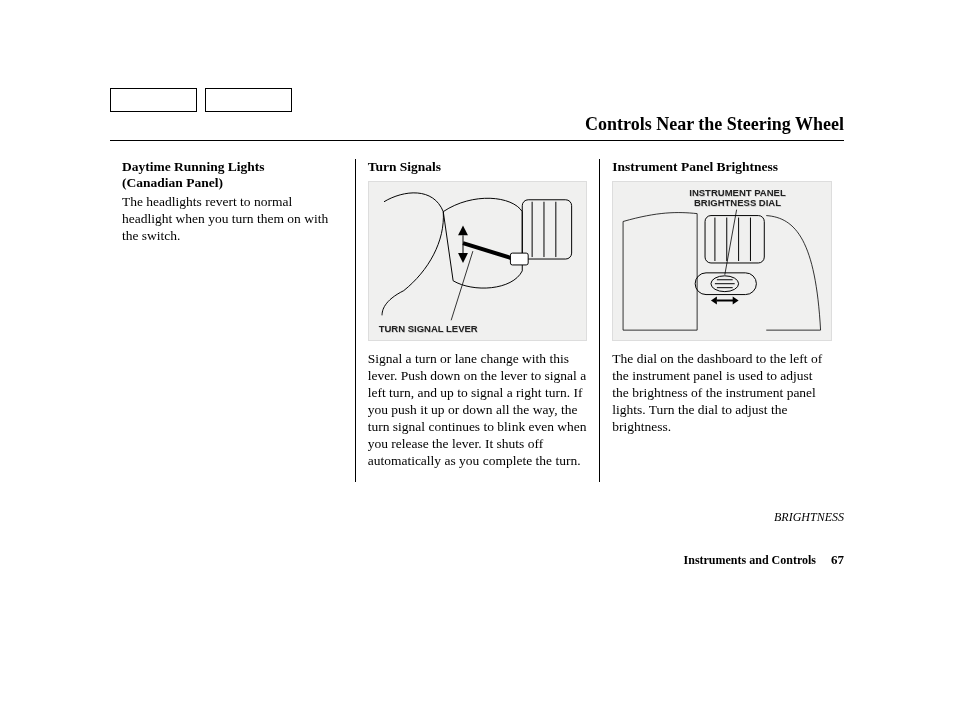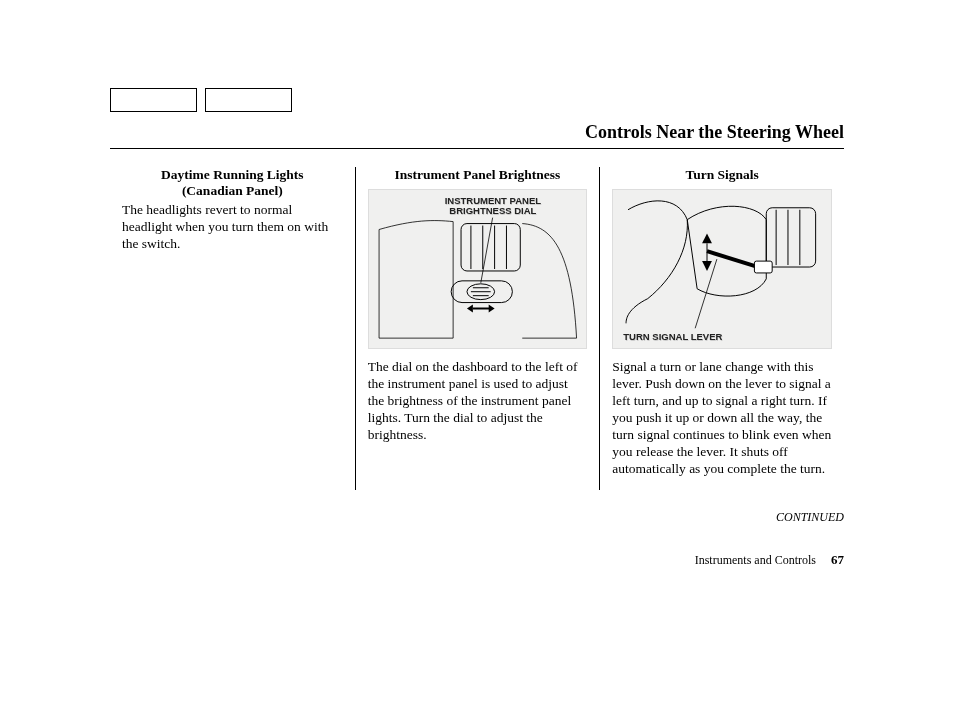--- a/index.html
+++ b/index.html
@@ -28,21 +28,21 @@
     display: flex;
     gap: 8px;
   }
   .top-box {
     width: 85px;
     height: 22px;
     border: 1px solid #000;
     background: #fff;
   }
   .page-title-row {
-    margin-top: 36px;
+    margin-top: 28px;
     border-bottom: 1px solid #000;
     padding-bottom: 4px;
     text-align: right;
     font-weight: bold;
     font-size: 18px;
   }
   .columns {
     display: flex;
     margin-top: 18px;
     gap: 0;
@@ -52,21 +52,20 @@
     box-sizing: border-box;
     padding: 0 12px;
   }
   .col + .col {
     border-left: 1px solid #000;
   }
   .section-heading {
     font-weight: bold;
     font-size: 13.5px;
     margin: 0 0 2px 0;
-    text-align: center;
   }
   p {
     margin: 0 0 12px 0;
   }
   .figure {
     width: 100%;
     height: 160px;
     background: #f0f0ef;
     margin: 6px 0 10px 0;
     position: relative;
@@ -90,21 +89,21 @@
     font-style: italic;
     font-size: 12px;
   }
   .footer {
     position: absolute;
     right: 110px;
     top: 552px;
     font-size: 12px;
   }
   .footer-section {
-    font-weight: normal;
+    font-weight: bold;
   }
   .footer-page {
     font-weight: bold;
     margin-left: 12px;
     font-size: 13px;
   }
   svg { display: block; }
 </style>
 </head>
 <body>
@@ -119,20 +118,54 @@
   <div class="page-title-row">Controls Near the Steering Wheel</div>
 
   <div class="columns">
 
     <div class="col">
       <div class="section-heading">
         <span>Daytime Running Lights</span><br>
         <span>(Canadian Panel)</span>
       </div>
       <p>The headlights revert to normal headlight when you turn them on with the switch.</p>
+    </div>
+
+    <div class="col">
+      <div class="section-heading">Turn Signals</div>
+      <div class="figure">
+        <div class="fig-label" style="left:10px; bottom:6px;">TURN SIGNAL LEVER</div>
+        <svg width="100%" height="100%" viewBox="0 0 210 160">
+          <g fill="none" stroke="#000" stroke-width="1">
+
+            <path d="M5 5 L 205 5 L 205 135 L 5 135 Z" stroke-width="0"></path>
+            <path d="M10 20 C 30 8, 60 5, 70 30 C 72 60, 55 90, 30 110"></path>
+            <path d="M30 110 C 10 120, 8 130, 8 135"></path>
+
+            <rect x="150" y="18" width="50" height="60" rx="6"></rect>
+            <line x1="160" y1="20" x2="160" y2="76"></line>
+            <line x1="172" y1="20" x2="172" y2="76"></line>
+            <line x1="184" y1="20" x2="184" y2="76"></line>
+
+            <path d="M70 30 C 100 10, 140 14, 150 30 L 150 90 C 140 110, 100 112, 80 100 Z"></path>
+
+            <line x1="90" y1="62" x2="142" y2="78" stroke-width="4"></line>
+            <rect x="138" y="72" width="18" height="12" rx="2" fill="#fff"></rect>
+          </g>
+
+          <g fill="#000">
+            <polygon points="90,44 95,54 85,54"></polygon>
+            <polygon points="90,82 95,72 85,72"></polygon>
+            <line x1="90" y1="54" x2="90" y2="72" stroke="#000" stroke-width="1"></line>
+          </g>
+
+          <line x1="78" y1="140" x2="100" y2="70" stroke="#000" stroke-width="0.8"></line>
+        </svg>
+      </div>
+      <p>Signal a turn or lane change with this lever. Push down on the lever to signal a left turn, and up to signal a right turn. If you push it up or down all the way, the turn signal continues to blink even when you release the lever. It shuts off automatically as you complete the turn.</p>
     </div>
 
     <div class="col">
       <div class="section-heading">Instrument Panel Brightness</div>
       <div class="figure">
         <div class="fig-label" style="left:76px; top:6px;">
           <span>INSTRUMENT PANEL</span><br>
           <span>BRIGHTNESS DIAL</span>
         </div>
         <svg width="100%" height="100%" viewBox="0 0 210 160">
@@ -162,56 +195,22 @@
             <rect x="100" y="119" width="18" height="2"></rect>
             <polygon points="122,120 116,116 116,124"></polygon>
           </g>
 
           <line x1="120" y1="28" x2="108" y2="94" stroke="#000" stroke-width="0.8"></line>
         </svg>
       </div>
       <p>The dial on the dashboard to the left of the instrument panel is used to adjust the brightness of the instrument panel lights. Turn the dial to adjust the brightness.</p>
     </div>
 
-    <div class="col">
-      <div class="section-heading">Turn Signals</div>
-      <div class="figure">
-        <div class="fig-label" style="left:10px; bottom:6px;">TURN SIGNAL LEVER</div>
-        <svg width="100%" height="100%" viewBox="0 0 210 160">
-          <g fill="none" stroke="#000" stroke-width="1">
-
-            <path d="M5 5 L 205 5 L 205 135 L 5 135 Z" stroke-width="0"></path>
-            <path d="M10 20 C 30 8, 60 5, 70 30 C 72 60, 55 90, 30 110"></path>
-            <path d="M30 110 C 10 120, 8 130, 8 135"></path>
-
-            <rect x="150" y="18" width="50" height="60" rx="6"></rect>
-            <line x1="160" y1="20" x2="160" y2="76"></line>
-            <line x1="172" y1="20" x2="172" y2="76"></line>
-            <line x1="184" y1="20" x2="184" y2="76"></line>
-
-            <path d="M70 30 C 100 10, 140 14, 150 30 L 150 90 C 140 110, 100 112, 80 100 Z"></path>
-
-            <line x1="90" y1="62" x2="142" y2="78" stroke-width="4"></line>
-            <rect x="138" y="72" width="18" height="12" rx="2" fill="#fff"></rect>
-          </g>
-
-          <g fill="#000">
-            <polygon points="90,44 95,54 85,54"></polygon>
-            <polygon points="90,82 95,72 85,72"></polygon>
-            <line x1="90" y1="54" x2="90" y2="72" stroke="#000" stroke-width="1"></line>
-          </g>
-
-          <line x1="78" y1="140" x2="100" y2="70" stroke="#000" stroke-width="0.8"></line>
-        </svg>
-      </div>
-      <p>Signal a turn or lane change with this lever. Push down on the lever to signal a left turn, and up to signal a right turn. If you push it up or down all the way, the turn signal continues to blink even when you release the lever. It shuts off automatically as you complete the turn.</p>
-    </div>
-
   </div>
 
-  <div class="continued">CONTINUED</div>
+  <div class="continued">BRIGHTNESS</div>
 
   <div class="footer">
     <span class="footer-section">Instruments and Controls</span>
     <span class="footer-page">67</span>
   </div>
 
 </div>
 
 </body></html>

